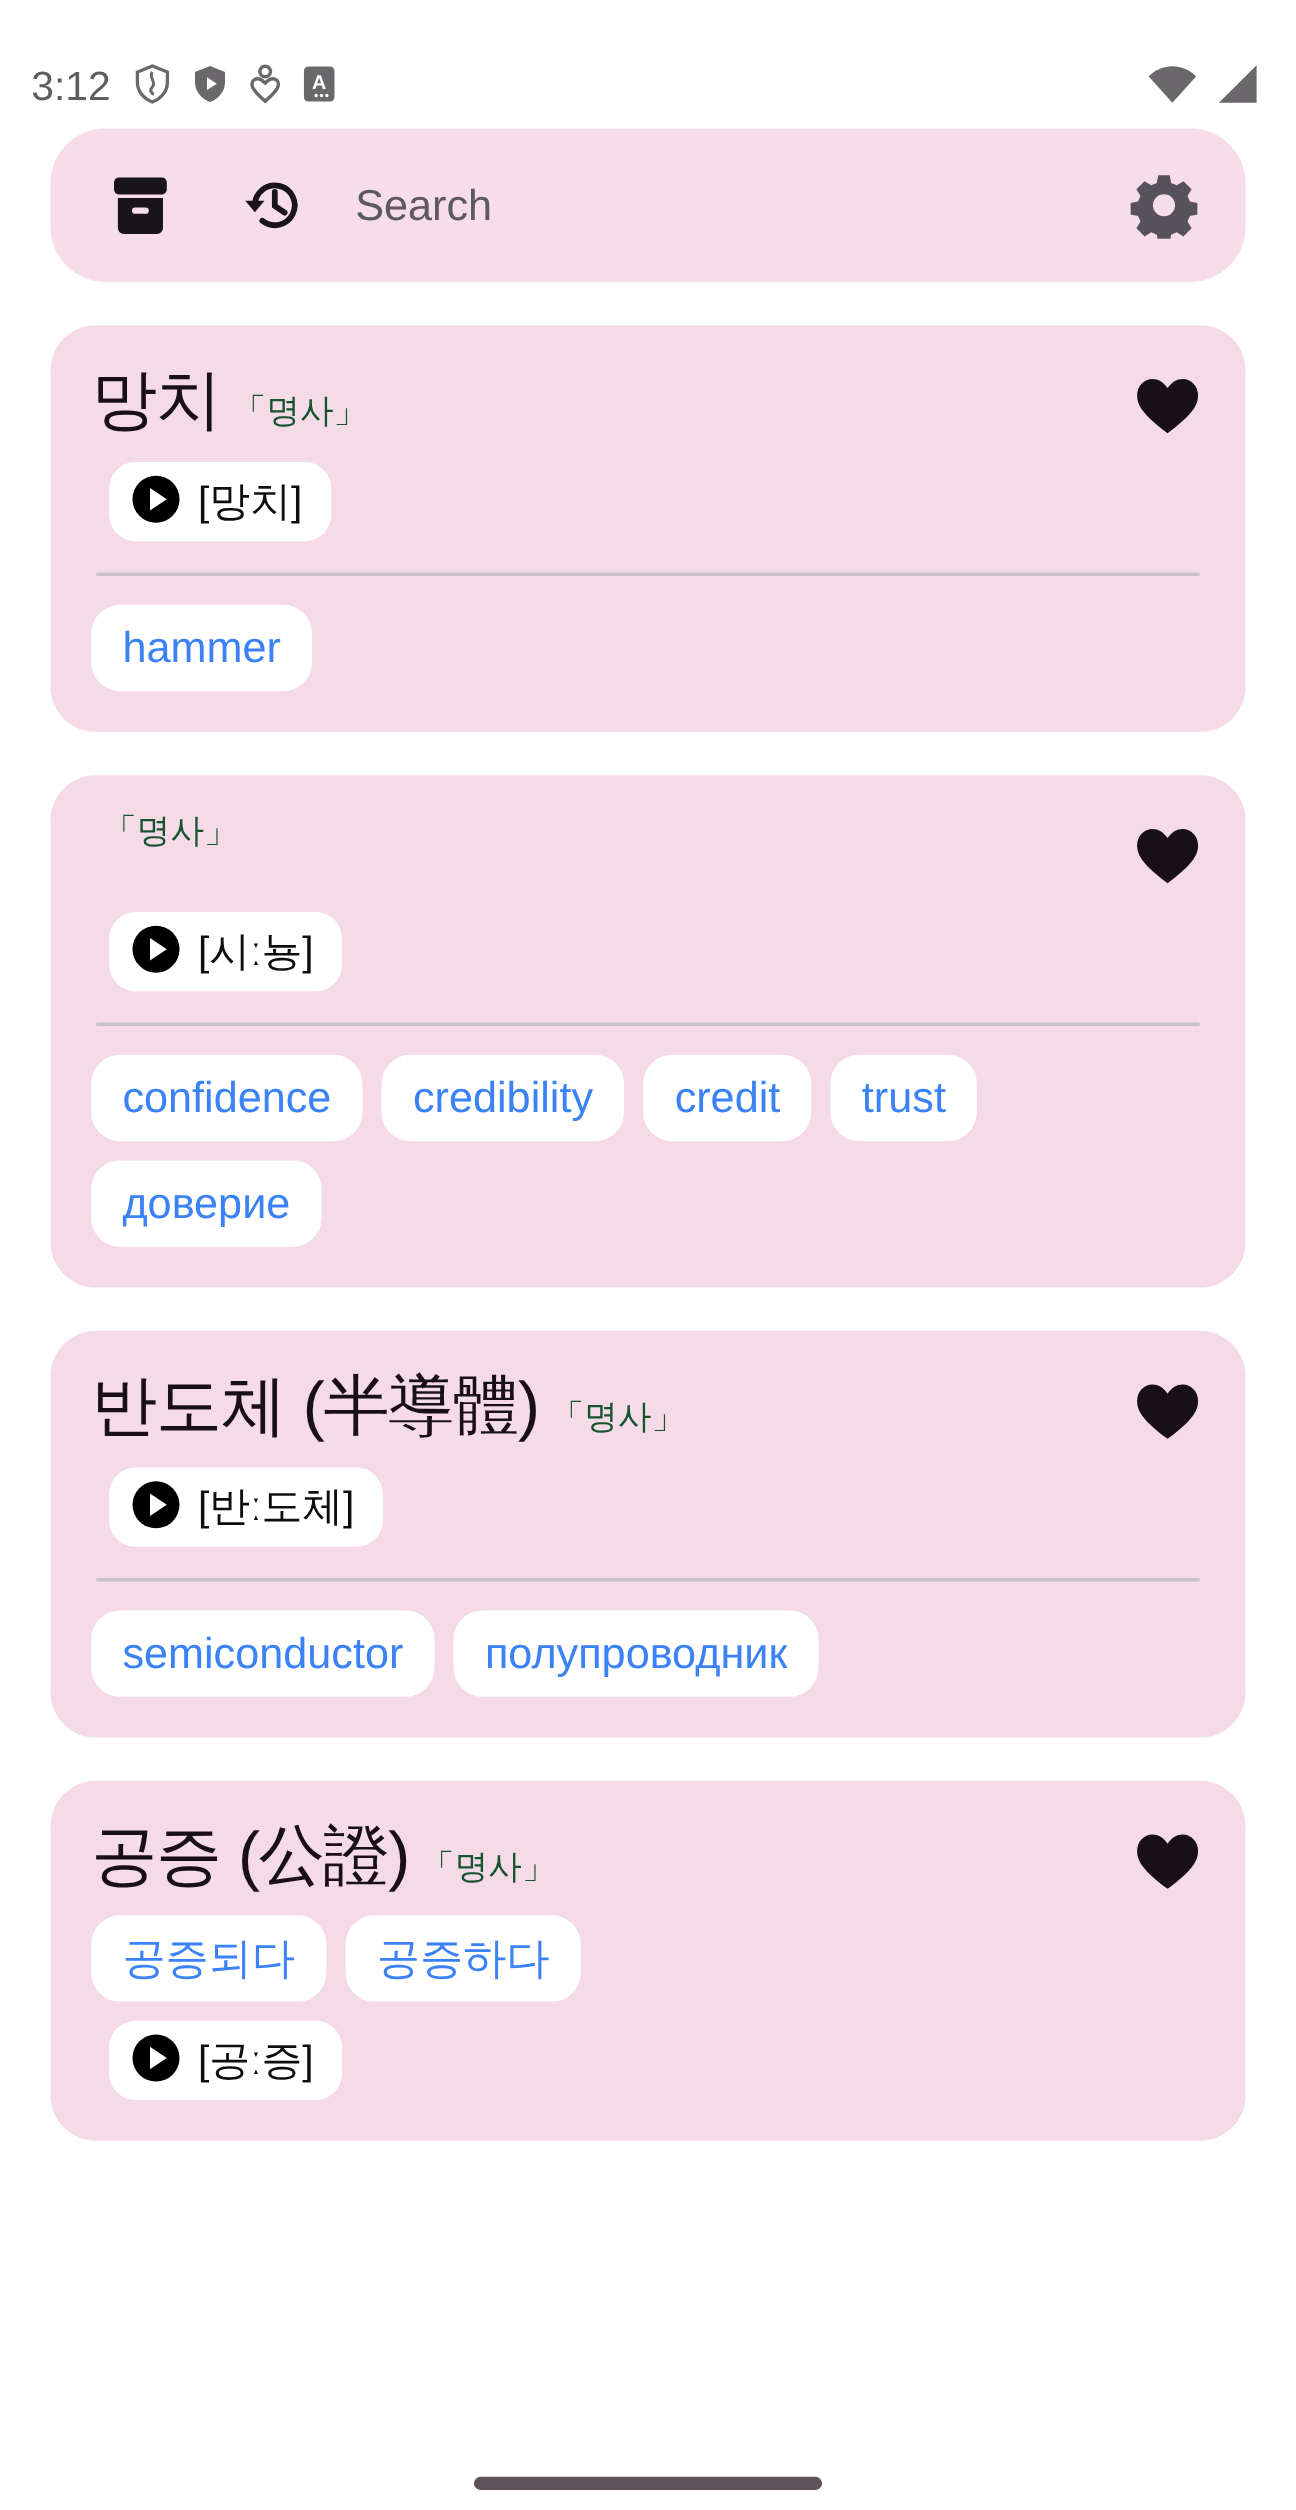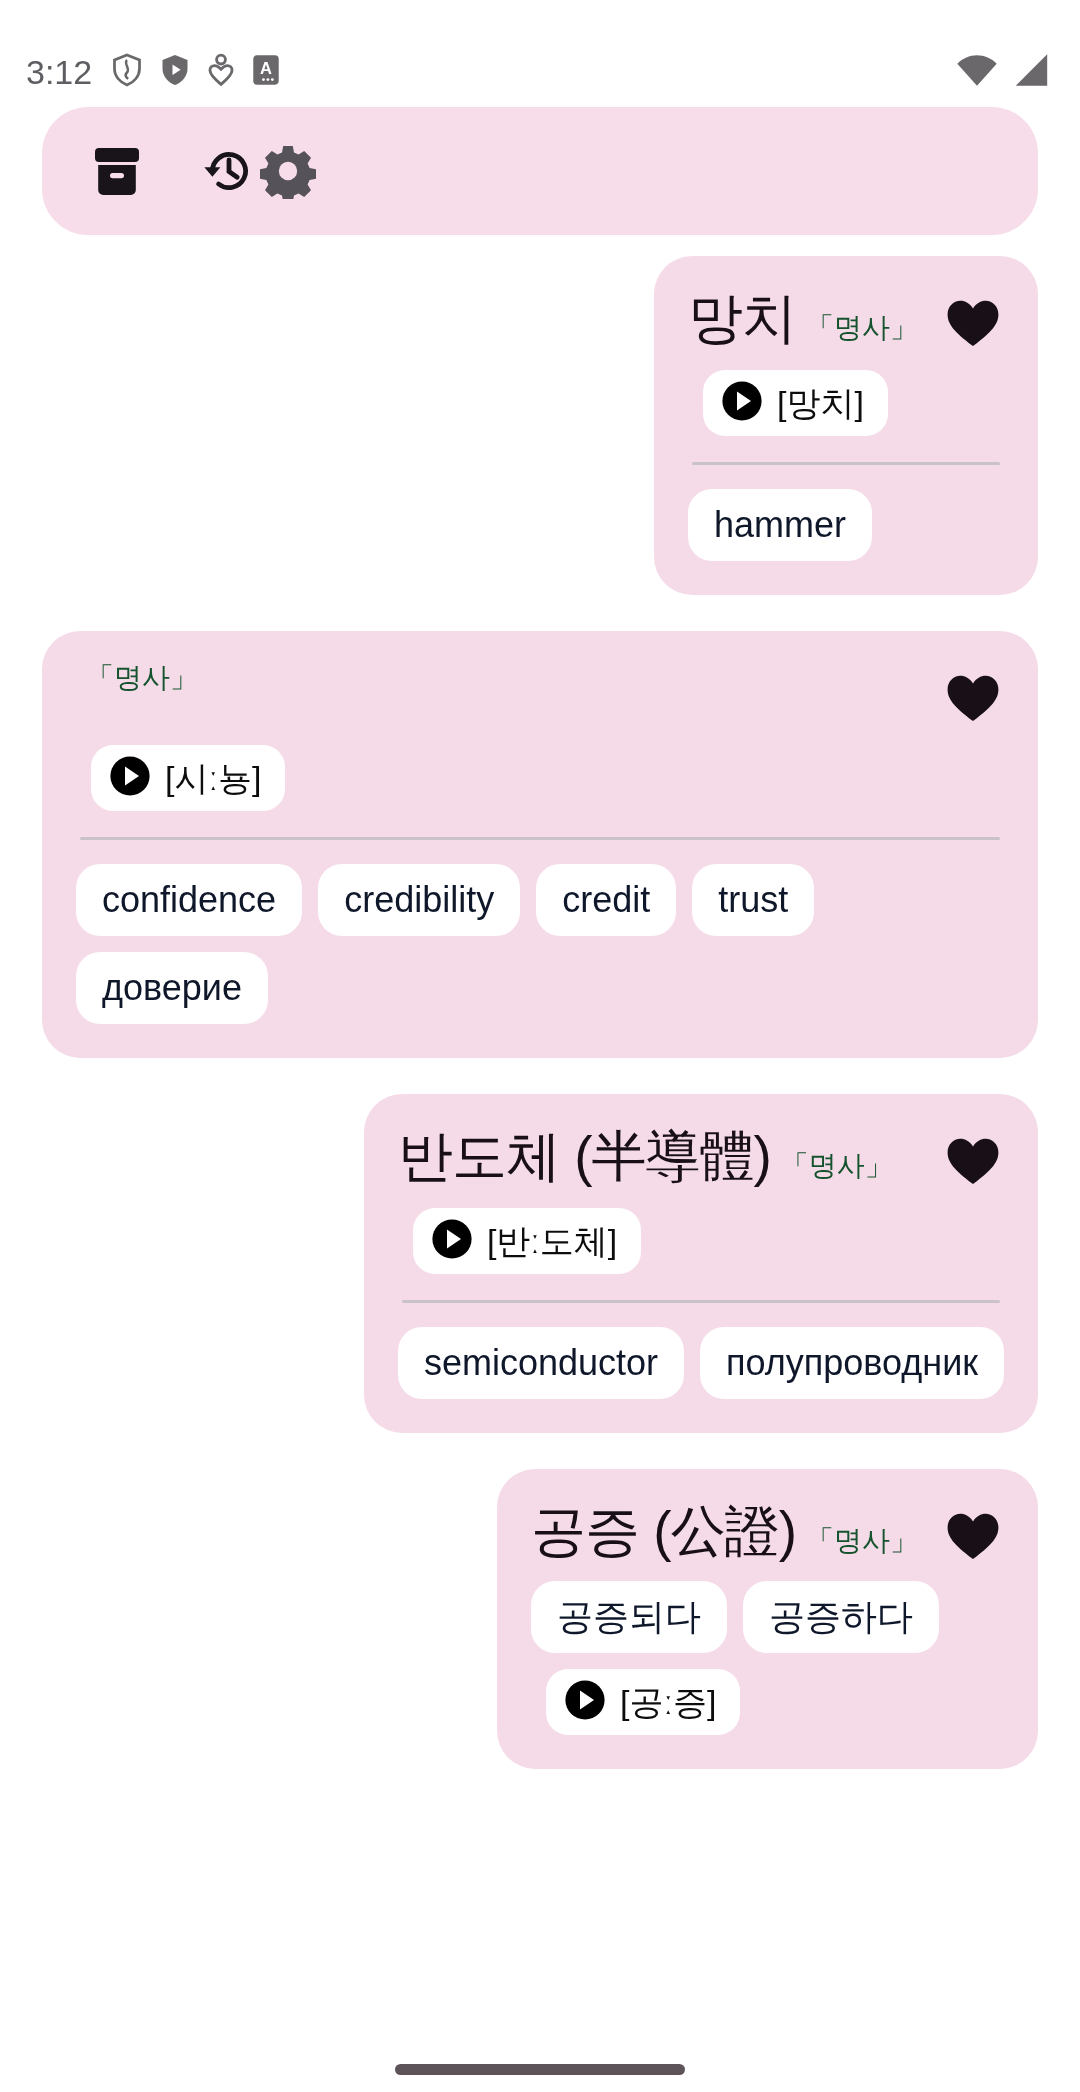--- a/index.html
+++ b/index.html
@@ -62,25 +62,24 @@
     margin-left: 38px;
     font-size: 36px;
     color: #5c5a5f;
     font-weight: 400;
   }
   .search-settings-btn { display: flex; align-items: center; justify-content: center; width: 60px; }
 
   
   .card-list {
     padding: 0 42px;
-    margin-top: 21px;
+    margin-top: 36px;
     display: flex;
     flex-direction: column;
     gap: 36px;
-    align-items: flex-end;
   }
   .word-card {
     background: #f5dbe8;
     border-radius: 38px;
     padding: 30px 34px 34px 34px;
     position: relative;
   }
   .card-head {
     display: flex;
     align-items: flex-start;
@@ -150,21 +149,21 @@
     margin-top: 24px;
   }
   .chip {
     background: #ffffff;
     border-radius: 24px;
     height: 72px;
     display: inline-flex;
     align-items: center;
     padding: 0 26px;
     font-size: 36px;
-    color: #0f172a;
+    color: #3b82f6;
     white-space: nowrap;
   }
   .chips-top { margin-top: 14px; }
 
   
   .gesture-bar {
     position: absolute;
     left: 0;
     bottom: 0;
     width: 1080px;
@@ -239,20 +238,21 @@
           <rect x="9.5" y="15" width="7" height="2.6" rx="1.3" fill="#f7dde9"></rect>
         </svg>
     </span>
     <span class="search-history-btn">
       <svg width="54" height="54" viewBox="0 0 27 27">
           <path d="M5.2 13.5 a8.3 8.3 0 1 1 3.1 6.5" fill="none" stroke="#18141a" stroke-width="2.4" stroke-linecap="round"></path>
           <path d="M1.2 11.6 L5.2 16.4 L9.2 11.6 Z" fill="#18141a"></path>
           <path d="M13.5 8 V13.8 L17.6 16.6" fill="none" stroke="#18141a" stroke-width="2.4" stroke-linecap="round"></path>
         </svg>
     </span>
+    <span class="search-placeholder">Search</span>
     <span class="search-settings-btn">
       <svg width="56" height="56" viewBox="0 0 28 28">
           <path d="M11.6 1.5 h4.8 l0.6 3.2 2.3 1 2.8-1.7 3.4 3.4 -1.7 2.8 1 2.3 3.2 0.6 v4.8 l-3.2 0.6 -1 2.3 1.7 2.8 -3.4 3.4 -2.8-1.7 -2.3 1 -0.6 3.2 h-4.8 l-0.6-3.2 -2.3-1 -2.8 1.7 -3.4-3.4 1.7-2.8 -1-2.3 -3.2-0.6 v-4.8 l3.2-0.6 1-2.3 -1.7-2.8 3.4-3.4 2.8 1.7 2.3-1 Z" fill="#56525a"></path>
           <circle cx="14" cy="14" r="4.6" fill="#f7dde9"></circle>
         </svg>
     </span>
   </div>
 </div>
 
 <div class="card-list">

